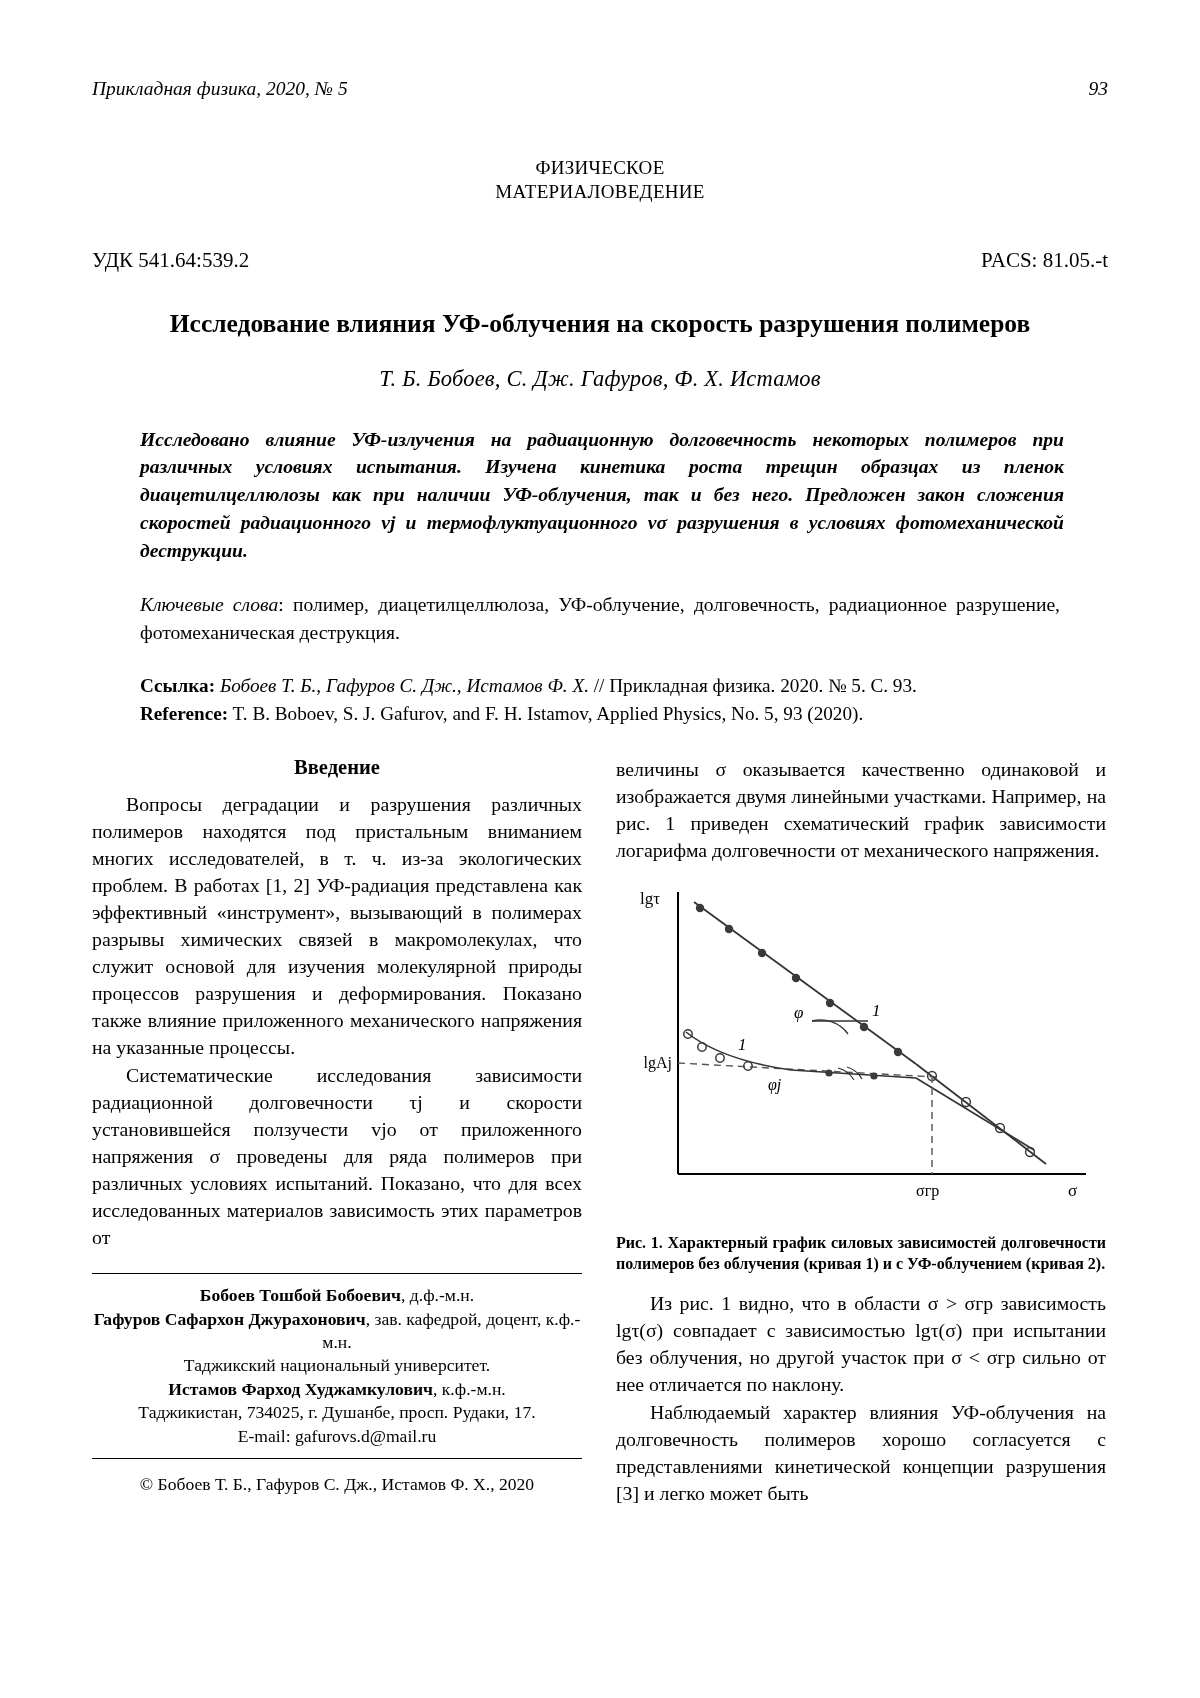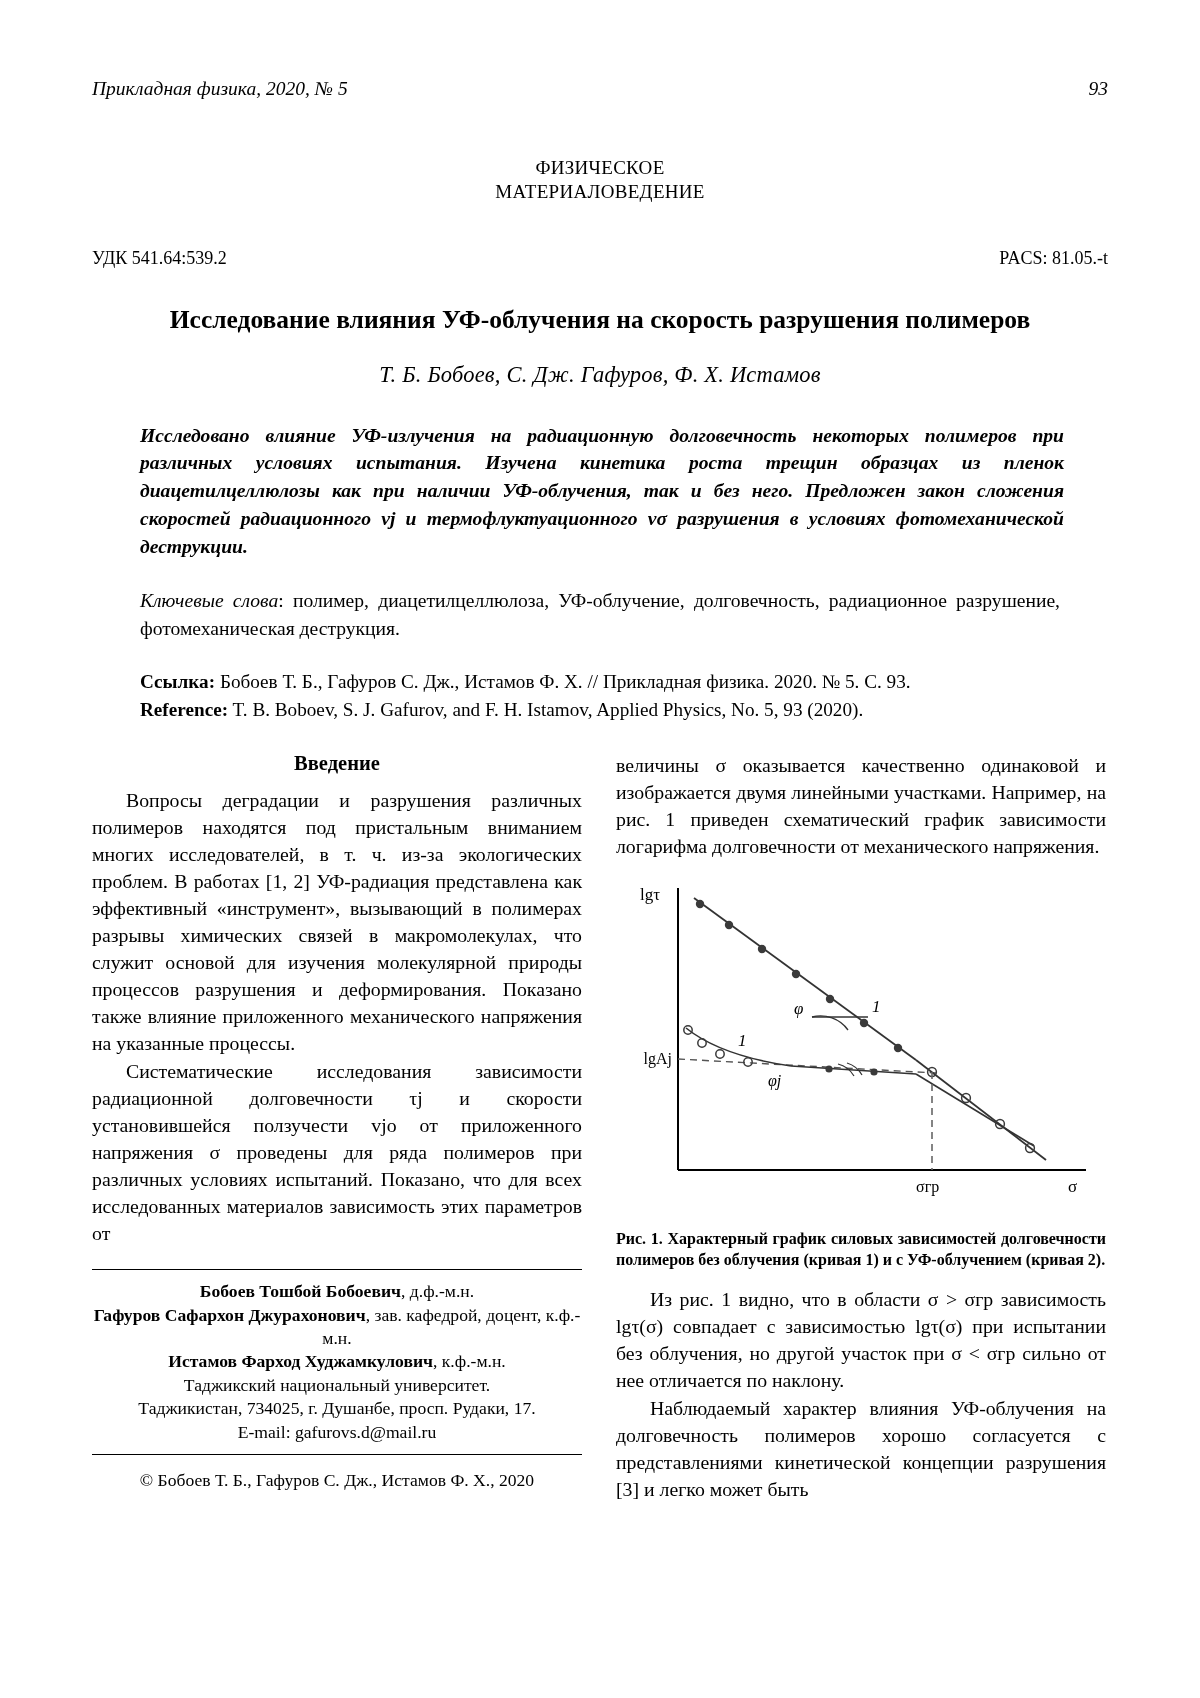--- a/index.html
+++ b/index.html
@@ -54,21 +54,21 @@
     line-height: 1.25;
     letter-spacing: 0.3px;
     white-space: nowrap;
   }
 
   
   .udcrow {
     display: flex;
     justify-content: space-between;
     align-items: baseline;
-    font-size: 18px;
+    font-size: 21px;
     margin-top: 16px;
     gap: 24px;
   }
 
   
   h1.title {
     font-size: 25.5px;
     font-weight: bold;
     text-align: center;
     line-height: 1.3;
@@ -97,21 +97,21 @@
     line-height: 1.42;
     text-align: justify;
   }
   .keywords .kw-lead { font-style: italic; }
   .cite {
     margin: 26px 48px 0 48px;
     font-size: 19.2px;
     line-height: 1.45;
   }
   .cite .lead { font-weight: bold; }
-  .cite .ital { }
+  .cite .ital { font-style: italic; }
 
   
   .columns {
     display: flex;
     gap: 34px;
     margin-top: 28px;
   }
   .col {
     width: 490px;
     position: relative;
@@ -218,24 +218,24 @@
       <p class="body">Систематические исследования зависимости радиационной долговечности τj и скорости установившейся ползучести vjo от приложенного напряжения σ проведены для ряда полимеров при различных условиях испытаний. Показано, что для всех исследованных материалов зависимость этих параметров от</p>
 
       <div class="footnote-rule"></div>
       <div class="foot">
         <p class="line">
           <b>Бобоев Тошбой Бобоевич</b><span>, д.ф.-м.н.</span>
         </p>
         <p class="line">
           <b>Гафуров Сафархон Джурахонович</b><span>, зав. кафедрой, доцент, к.ф.-м.н.</span>
         </p>
+        <p class="line">Таджикский национальный университет.</p>
         <p class="line">
           <b>Истамов Фарход Худжамкулович</b><span>, к.ф.-м.н.</span>
         </p>
-        <p class="line">Таджикский национальный университет.</p>
         <p class="line">Таджикистан, 734025, г. Душанбе, просп. Рудаки, 17.</p>
         <p class="line">E-mail: gafurovs.d@mail.ru</p>
         <div class="thinrule"></div>
         <p class="copy">© Бобоев Т. Б., Гафуров С. Дж., Истамов Ф. Х., 2020</p>
       </div>
     </div>
 
     <div class="col">
       <p class="body" style="text-indent:0">величины σ оказывается качественно одинаковой и изображается двумя линейными участками. Например, на рис. 1 приведен схематический график зависимости логарифма долговечности от механического напряжения.</p>
 

